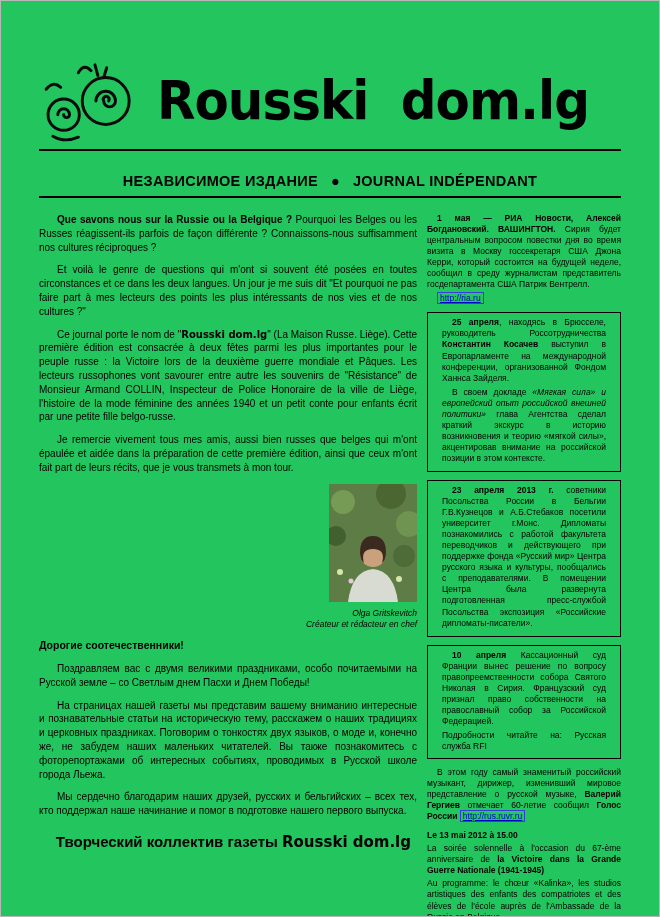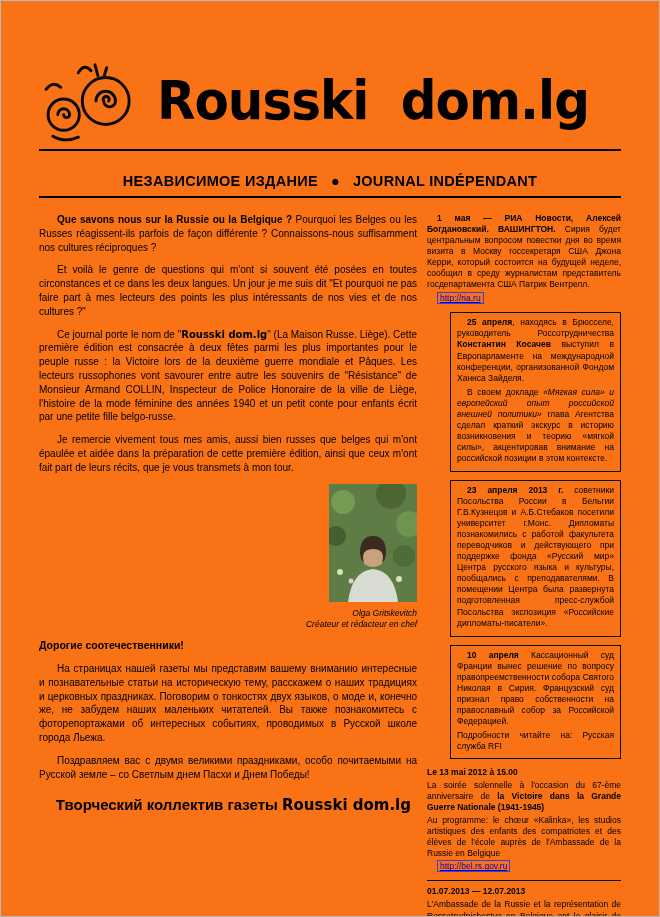--- a/index.html
+++ b/index.html
@@ -1,19 +1,19 @@
 <!DOCTYPE html>
 <html><head>
 <meta charset="utf-8">
 <style>
   * { margin:0; padding:0; box-sizing:border-box; }
   html,body { background:#e9e9e9; }
   body { font-family:"Liberation Sans", sans-serif; color:#000; }
   .page {
-    width:660px; height:917px; margin:0 auto; background:#f97316;
+    width:660px; height:917px; margin:0 auto; background:#22c55e;
     border:1px solid #b8b8b8; position:relative; overflow:hidden;
     padding:0 38px;
   }
   
   .masthead { display:flex; align-items:center; padding-top:52px; height:148px; }
   .logo { width:108px; height:86px; flex:none; }
   .title {
     font-family:"DejaVu Sans", sans-serif; font-weight:900; font-size:50px;
     letter-spacing:-1px; word-spacing:16px; margin-left:10px; white-space:nowrap;
     transform:scaleY(1.06); transform-origin:left center;
@@ -30,21 +30,21 @@
   .photo-wrap { width:170px; margin:3px 0 6px auto; text-align:right; }
   .photo { display:inline-block; width:88px; height:118px; line-height:0; }
   .photo-caption { margin-top:3px; font-size:8.5px; line-height:1.3; }
   .cap-name { font-weight:normal; font-style:italic; }
   .cap-role { font-style:italic; }
   
   .greet-head { text-align:left; font-size:10.5px; font-weight:bold; margin:8px 0 9px; }
   .signature { text-align:right; font-weight:bold; font-size:15px; margin-top:14px; padding-right:6px; }
   
   .news { margin-bottom:8px; }
-  .boxed { border:1.3px solid #000; padding:4px 6px;margin-left:23px; }
+  .boxed { border:1.3px solid #000; padding:4px 14px; }
   .sep-top { border-top:1.3px solid #000; padding-top:5px; }
   .npara { text-indent:10px; margin-bottom:3px; }
   .nline { margin-bottom:2px; }
   .bold { font-weight:bold; }
   .ital { font-style:italic; }
   .linkline { margin-top:2px; text-indent:10px; }
   .link {
     color:#0000cc; text-decoration:underline; border:1px solid #3b3bdd;
     padding:0 2px; cursor:pointer; white-space:nowrap;
   }
@@ -103,22 +103,23 @@
             <path d="M31 69 q0 -17 13 -17 q13 0 13 17 q0 7 -4 10 q4 -14 -9 -14 q-13 0 -9 14 q-4 -3 -4 -10 z" fill="#3a2a20"></path>
           </svg>
         </span>
         <figcaption class="photo-caption">
           <div class="cap-name">Olga Gritskevitch</div>
           <div class="cap-role">Créateur et rédacteur en chef</div>
         </figcaption>
       </figure>
 
       <h2 class="greet-head">Дорогие соотечественники!</h2>
+      <p class="para">Поздравляем вас с двумя великими праздниками, особо почитаемыми на Русской земле – со Светлым днем Пасхи и Днем Победы!</p>
       <p class="para">На страницах нашей газеты мы представим вашему вниманию интересные и познавательные статьи на историческую тему, расскажем о наших традициях и церковных праздниках. Поговорим о тонкостях двух языков, о моде и, конечно же, не забудем наших маленьких читателей. Вы также познакомитесь с фоторепортажами об интересных событиях, проводимых в Русской школе города Льежа.</p>
-      <p class="para">Поздравляем вас с двумя великими праздниками, особо почитаемыми на Русской земле – со Светлым днем Пасхи и Днем Победы!</p>
+      <p class="para">Мы сердечно благодарим наших друзей, русских и бельгийских – всех тех, кто поддержал наше начинание и помог в подготовке нашего первого выпуска.</p>
       <p class="signature"><span>Творческий коллектив газеты </span><span class="brand">Rousski dom.lg</span></p>
     </section>
 
     <aside class="col-right">
 
       <div class="news">
         <p class="npara"><b>1 мая — РИА Новости, Алексей Богдановский. ВАШИНГТОН.</b><span> Сирия будет центральным вопросом повестки дня во время визита в Москву госсекретаря США Джона Керри, который состоится на будущей неделе, сообщил в среду журналистам представитель госдепартамента США Патрик Вентрелл.</span></p>
         <div class="linkline"><a class="link">http://ria.ru</a></div>
       </div>
 
@@ -129,20 +130,23 @@
 
       <div class="news boxed">
         <p class="npara"><b>23 апреля 2013 г.</b><span> советники Посольства России в Бельгии Г.В.Кузнецов и А.Б.Стебаков посетили университет г.Монс. Дипломаты познакомились с работой факультета переводчиков и действующего при поддержке фонда «Русский мир» Центра русского языка и культуры, пообщались с преподавателями. В помещении Центра была развернута подготовленная пресс-службой Посольства экспозиция «Российские дипломаты-писатели».</span></p>
       </div>
 
       <div class="news boxed">
         <p class="npara"><b>10 апреля</b><span> Кассационный суд Франции вынес решение по вопросу правопреемственности собора Святого Николая в Сирия. Французский суд признал право собственности на православный собор за Российской Федерацией.</span></p>
         <p class="nline">Подробности читайте на: Русская служба RFI</p>
       </div>
 
+      <div class="news">
+        <p class="npara"><span>В этом году самый знаменитый российский музыкант, дирижер, изменивший мировое представление о русской музыке, </span><b>Валерий Гергиев</b><span> отмечает 60-летие сообщил </span><b>Голос России </b><a class="link">http://rus.ruvr.ru</a></p>
+      </div>
 
       <div class="news">
         <div class="nline bold">Le 13 mai 2012 à 15.00</div>
         <p class="nline"><span>La soirée solennelle à l'occasion du 67-ème anniversaire de </span><b>la Victoire dans la Grande Guerre Nationale (1941-1945)</b></p>
         <p class="nline">Au programme: le chœur «Kalinka», les studios artistiques des enfants des compatriotes et des élèves de l'école auprès de l'Ambassade de la Russie en Belgique</p>
         <div class="linkline"><a class="link">http://bel.rs.gov.ru</a></div>
       </div>
 
       <div class="news sep-top">
         <div class="nline bold">01.07.2013 — 12.07.2013</div>

